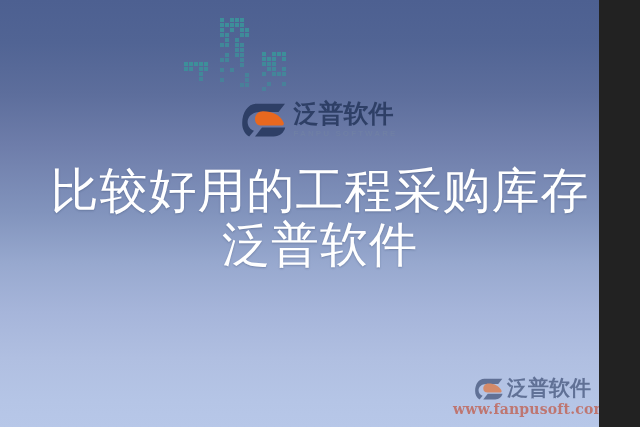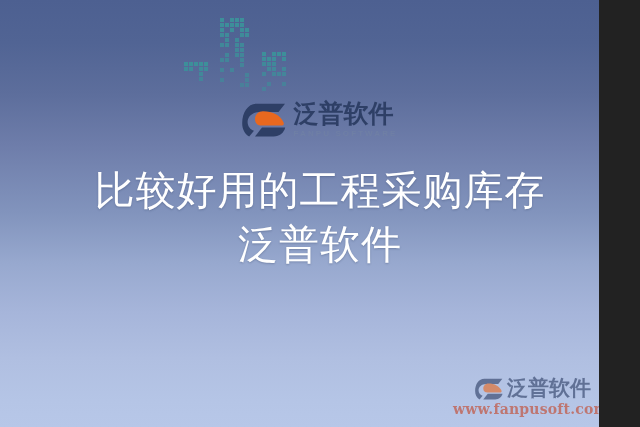--- a/index.html
+++ b/index.html
@@ -81,21 +81,21 @@
   }
 
   
   #headline {
     position: absolute;
     left: 50px;
     top: 163px;
     width: 540px;
     text-align: center;
     font-family: "DejaVu Serif", "Liberation Serif", serif;
-    font-size: 40px;
+    font-size: 48px;
     line-height: 54px;
     color: #ffffff;
     letter-spacing: 1px;
     text-shadow: 0 1px 2px rgba(40,55,90,0.30);
   }
   #headline .line { display: block; white-space: nowrap; }
 
   
   #watermark {
     position: absolute;

